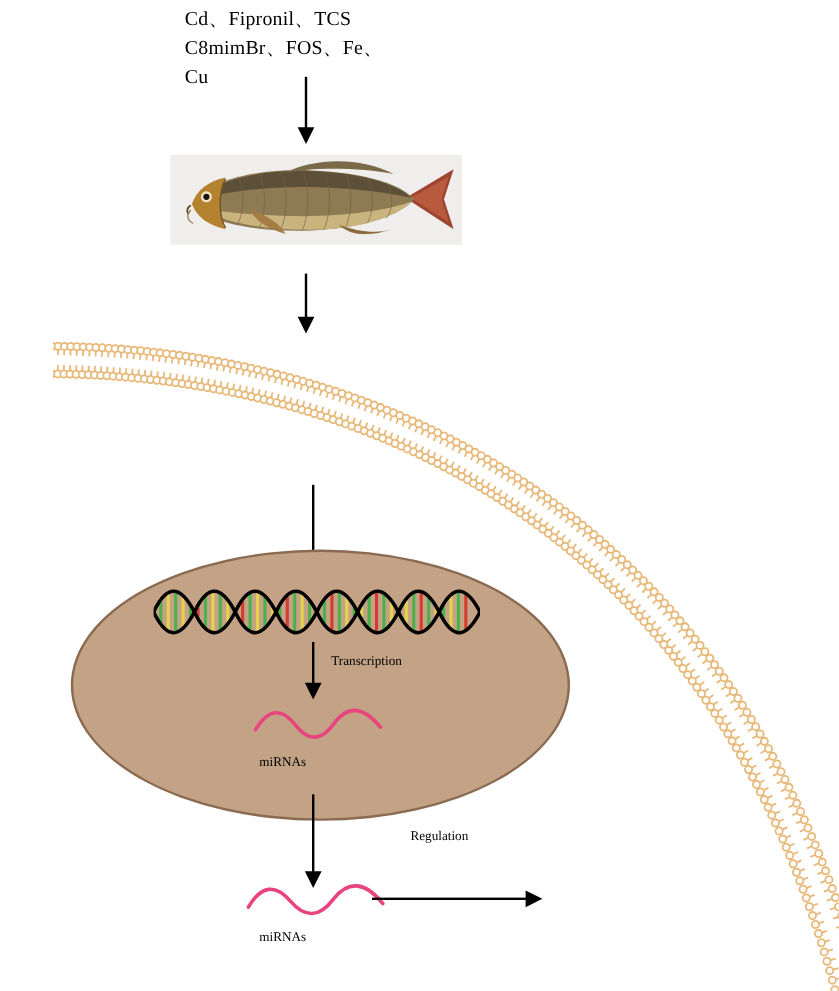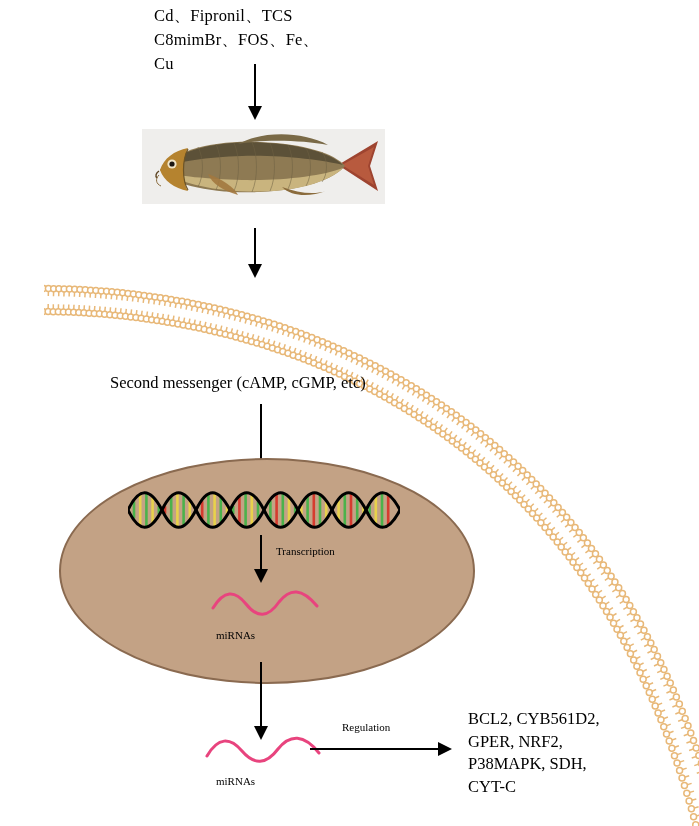--- a/index.html
+++ b/index.html
@@ -85,21 +85,21 @@
   #mirnas-nuc {
     left: 172px;
     top: 625px;
   }
   #mirnas-cyto {
     left: 172px;
     top: 771px;
   }
   #regulation-label {
     left: 298px;
-    top: 717px;
+    top: 687px;
   }
   #gene-list {
     left: 424px;
     top: 708px;
     font-size: 16.5px;
     line-height: 22.5px;
     white-space: pre-line;
   }
 
   
@@ -785,21 +785,20 @@
           <line x1="673.9921896234408" y1="548.9046913059906" x2="666.7403768738537" y2="550.8181206474943" stroke="#e8b878" stroke-width="1.5"></line>
           <circle cx="673.9921896234408" cy="548.9046913059906" r="3" fill="#ffffff" stroke="#e8b878" stroke-width="1.5"></circle>
           <line x1="665" y1="560" x2="665" y2="560" stroke="#e8b878" stroke-width="1.5"></line>
           <circle cx="665" cy="560" r="3" fill="#ffffff" stroke="#e8b878" stroke-width="1.5"></circle>
           <line x1="665" y1="560" x2="665" y2="560" stroke="#e8b878" stroke-width="1.5"></line>
           <circle cx="665" cy="560" r="3" fill="#ffffff" stroke="#e8b878" stroke-width="1.5"></circle>
         </g>
     </g>
   </svg>
 
-  <div class="abs label" id="second-messenger">Second messenger (cAMP, cGMP, etc)</div>
 
   <div class="abs v-arrow-line" style="left:216px; top:404px; height:76px;"></div>
   <div class="abs v-arrow-head" style="left:210px; top:478px;"></div>
 
   <div class="abs" id="nucleus"></div>
 
   <svg class="abs" style="left:84px; top:487px;" width="272" height="46" viewBox="0 0 272 46">
     <g id="dna-rungs">
         <line x1="6" y1="14.497788905330241" x2="6" y2="31.50221109466976" stroke="#4bb24b" stroke-width="2.6"></line>
         <line x1="12.2" y1="7.3383032124235505" x2="12.2" y2="38.661696787576446" stroke="#e8d24b" stroke-width="2.6"></line>
@@ -863,18 +862,14 @@
 
   <svg class="abs" style="left:160px; top:734px;" width="118" height="32" viewBox="0 0 118 32">
     <path d="M3,22 C14,3 26,3 38,17 C50,31 62,31 74,15 C86,0 100,0 115,19" fill="none" stroke="#e8447e" stroke-width="3" stroke-linecap="round"></path>
   </svg>
   <div class="abs label" id="mirnas-cyto">miRNAs</div>
 
   <div class="abs h-arrow-line" style="left:266px; top:748px; width:130px;"></div>
   <div class="abs h-arrow-head" style="left:394px; top:742px;"></div>
   <div class="abs label" id="regulation-label">Regulation</div>
 
-  <div class="abs" id="gene-list">BCL2, CYB561D2,
-GPER, NRF2,
-P38MAPK, SDH,
-CYT-C</div>
 
 </div>
 
 </body></html>

